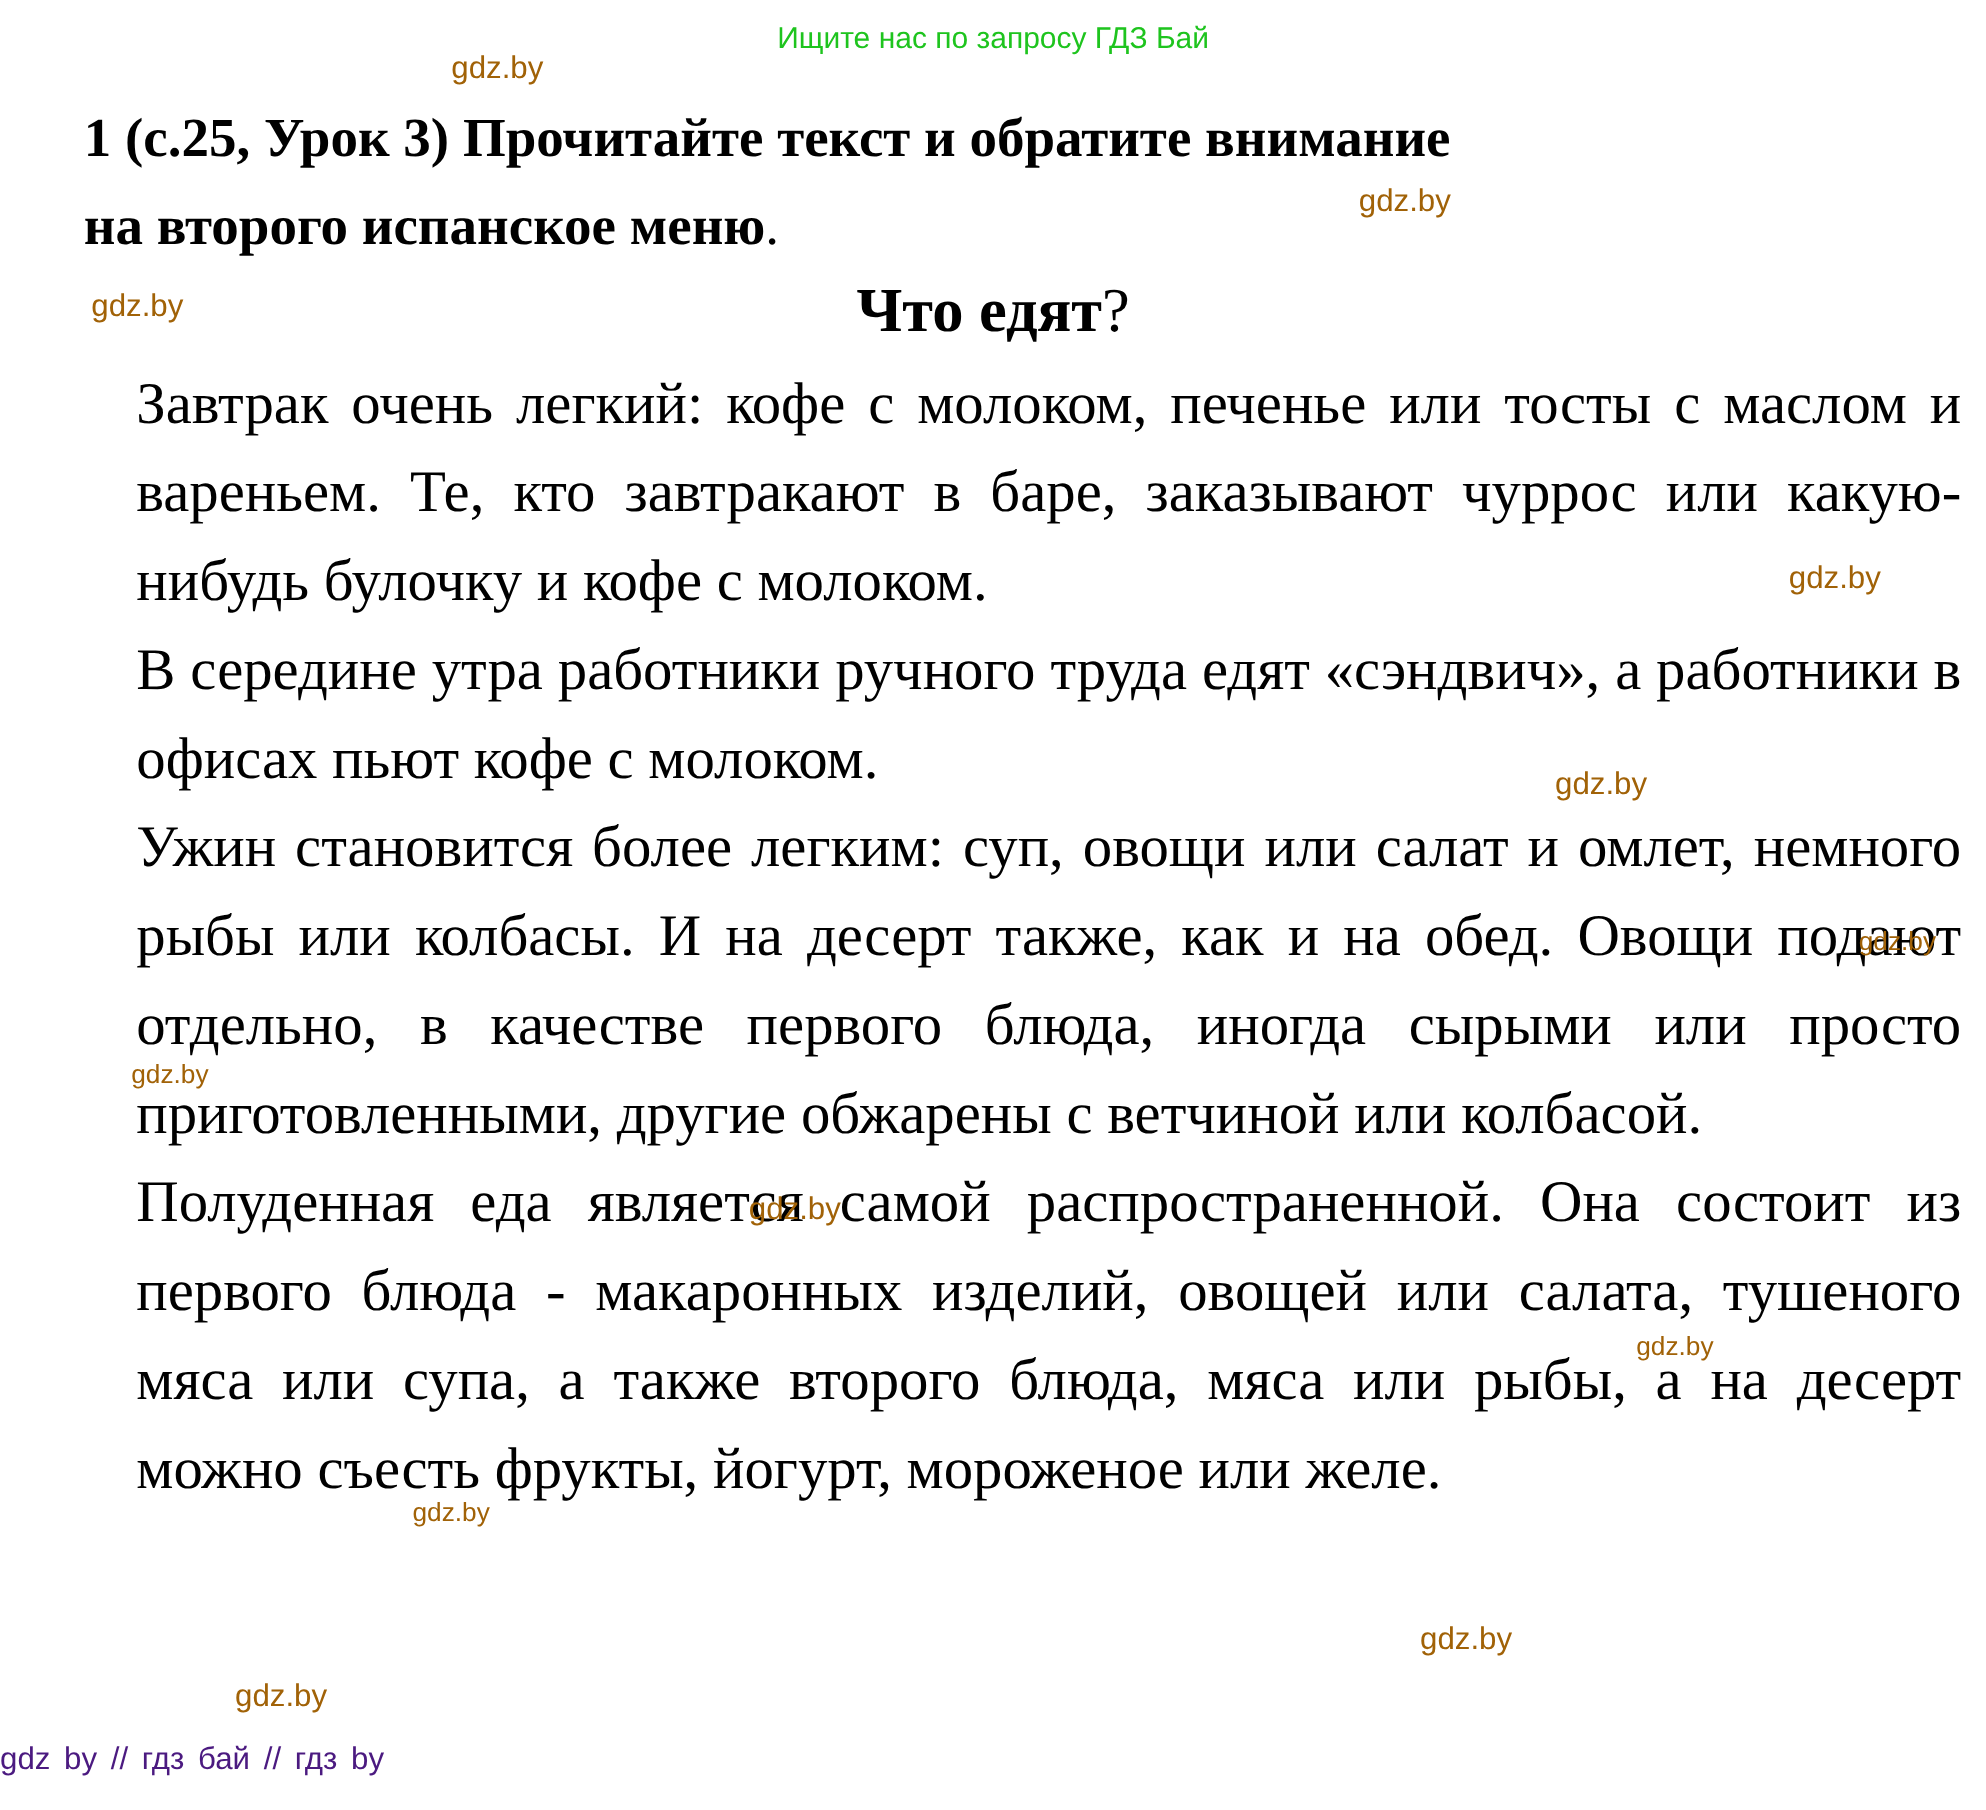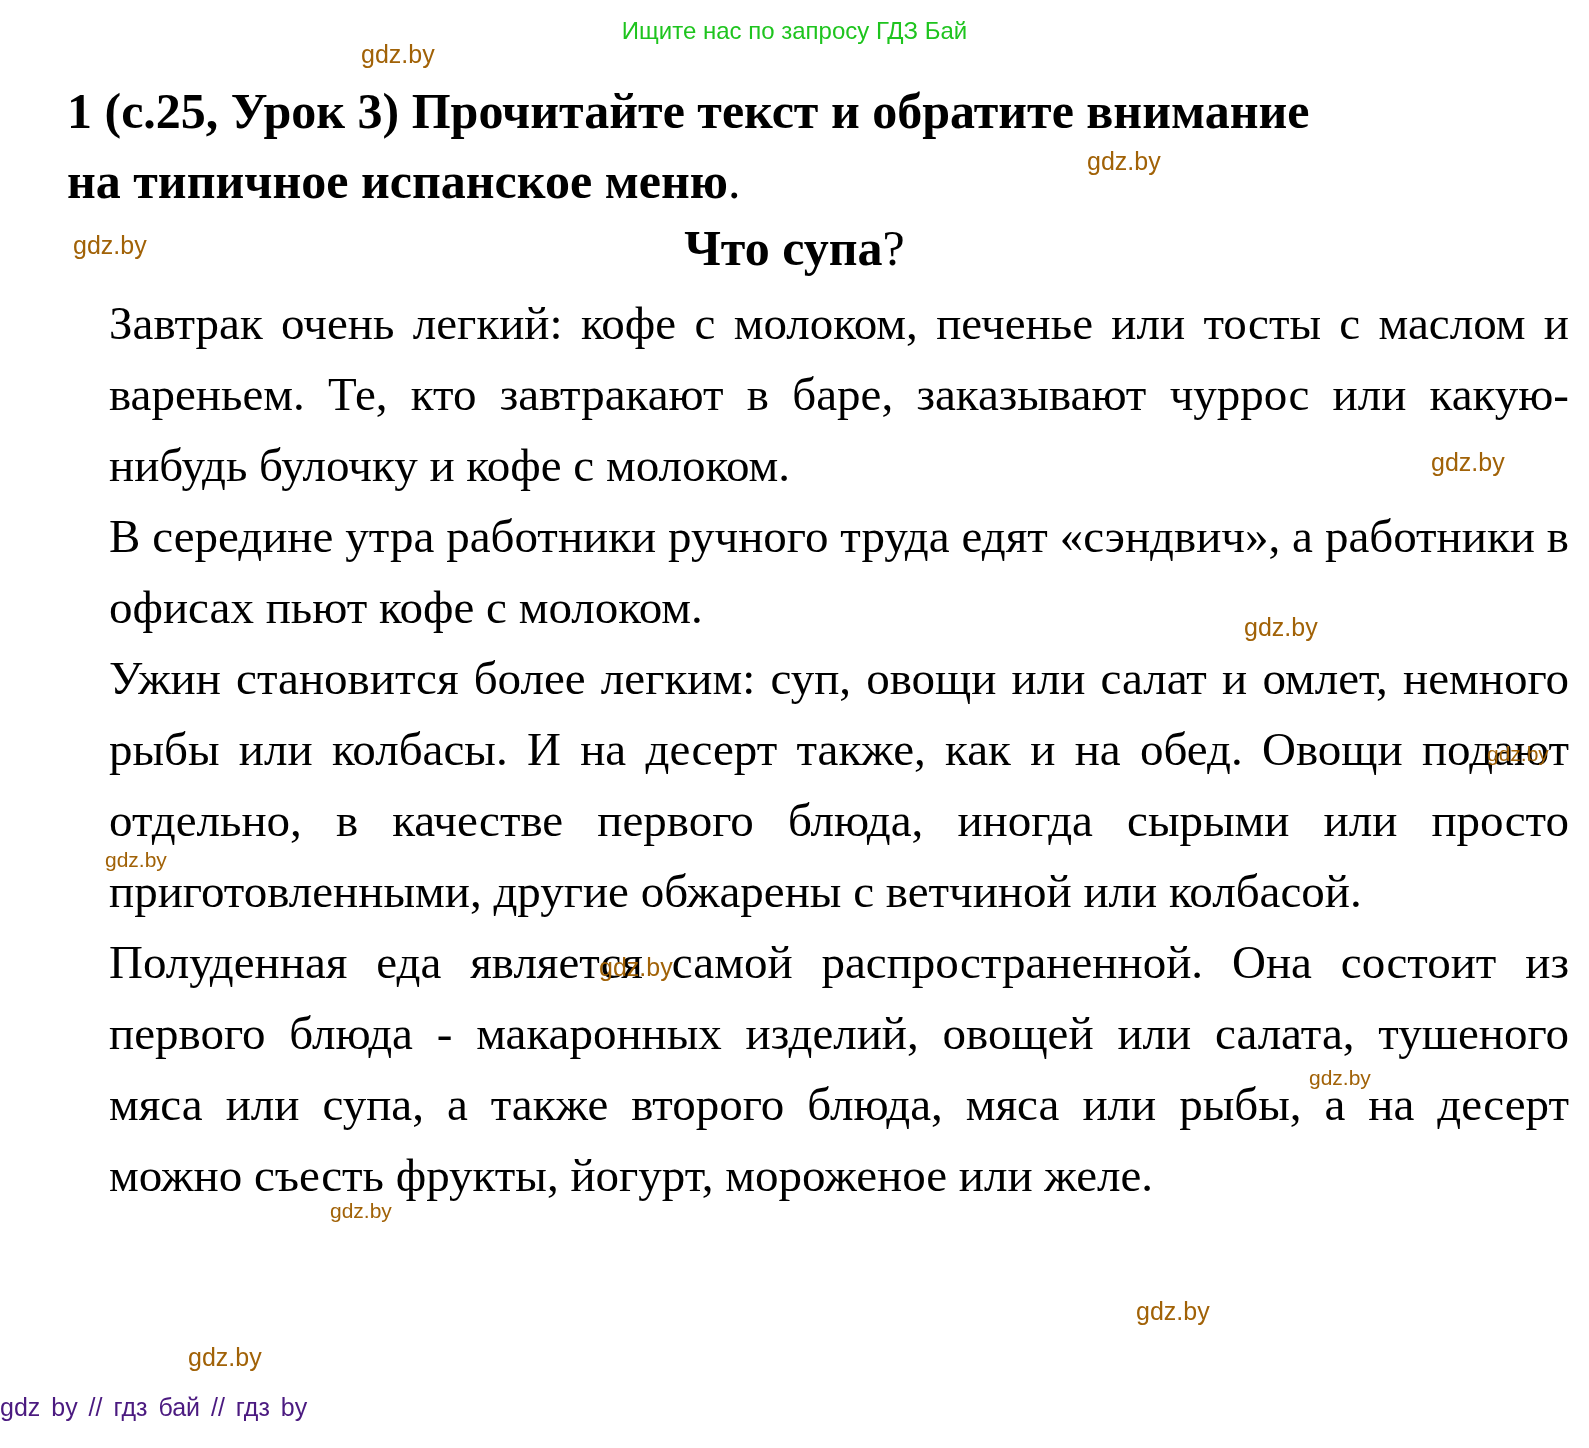--- a/index.html
+++ b/index.html
@@ -9,21 +9,21 @@
       font-family:"Liberation Sans", sans-serif; font-size:24px; color:#1ec41e;
       line-height:30px;
     }
     .wm {
       position:absolute; font-family:"Liberation Sans", sans-serif; font-size:25px;
       color:#a16207; line-height:28px;
     }
     .wm.small { font-size:21px; }
     .title {
       position:absolute; left:67px; top:76px; width:1460px;
-      font-family:"Liberation Serif", serif; font-weight:bold; font-size:50px;
+      font-family:"Liberation Serif", serif; font-weight:bold; font-size:44px;
       line-height:70px; color:#000; text-align:left;
     }
     .subtitle {
       position:absolute; left:0; top:220px; width:1589px; text-align:center;
       font-family:"Liberation Serif", serif; font-size:50px; line-height:56px; color:#000;
     }
     .subtitle b { font-weight:bold; }
     .body {
       position:absolute; left:67px; top:288px; width:1460px;
       font-family:"Liberation Serif", serif; font-size:47px; line-height:71px; color:#000;margin-left:42px;
@@ -35,25 +35,25 @@
       word-spacing:4px;
     }
   </style>
 </head>
 <body>
 
 <div class="top-banner">Ищите нас по запросу ГДЗ Бай</div>
 
 <div class="title">
   <span>1 (с.25, Урок 3) Прочитайте текст и обратите внимание</span><br>
-  <span>на типичное испанское меню</span><span style="font-weight:normal">.</span>
+  <span>на второго испанское меню</span><span style="font-weight:normal">.</span>
 </div>
 
 <div class="subtitle">
-  <b>Что супа</b><span>?</span>
+  <b>Что едят</b><span>?</span>
 </div>
 
 <div class="body">
   <p class="para">Завтрак очень легкий: кофе с молоком, печенье или тосты с маслом и вареньем. Те, кто завтракают в баре, заказывают чуррос или какую-нибудь булочку и кофе с молоком.</p>
   <p class="para">В середине утра работники ручного труда едят «сэндвич», а работники в офисах пьют кофе с молоком.</p>
   <p class="para">Ужин становится более легким: суп, овощи или салат и омлет, немного рыбы или колбасы. И на десерт также, как и на обед. Овощи подают отдельно, в качестве первого блюда, иногда сырыми или просто приготовленными, другие обжарены с ветчиной или колбасой.</p>
   <p class="para">Полуденная еда является самой распространенной. Она состоит из первого блюда - макаронных изделий, овощей или салата, тушеного мяса или супа, а также второго блюда, мяса или рыбы, а на десерт можно съесть фрукты, йогурт, мороженое или желе.</p>
 </div>
 
 <span class="wm" style="left:361px;top:40px">gdz.by</span>

